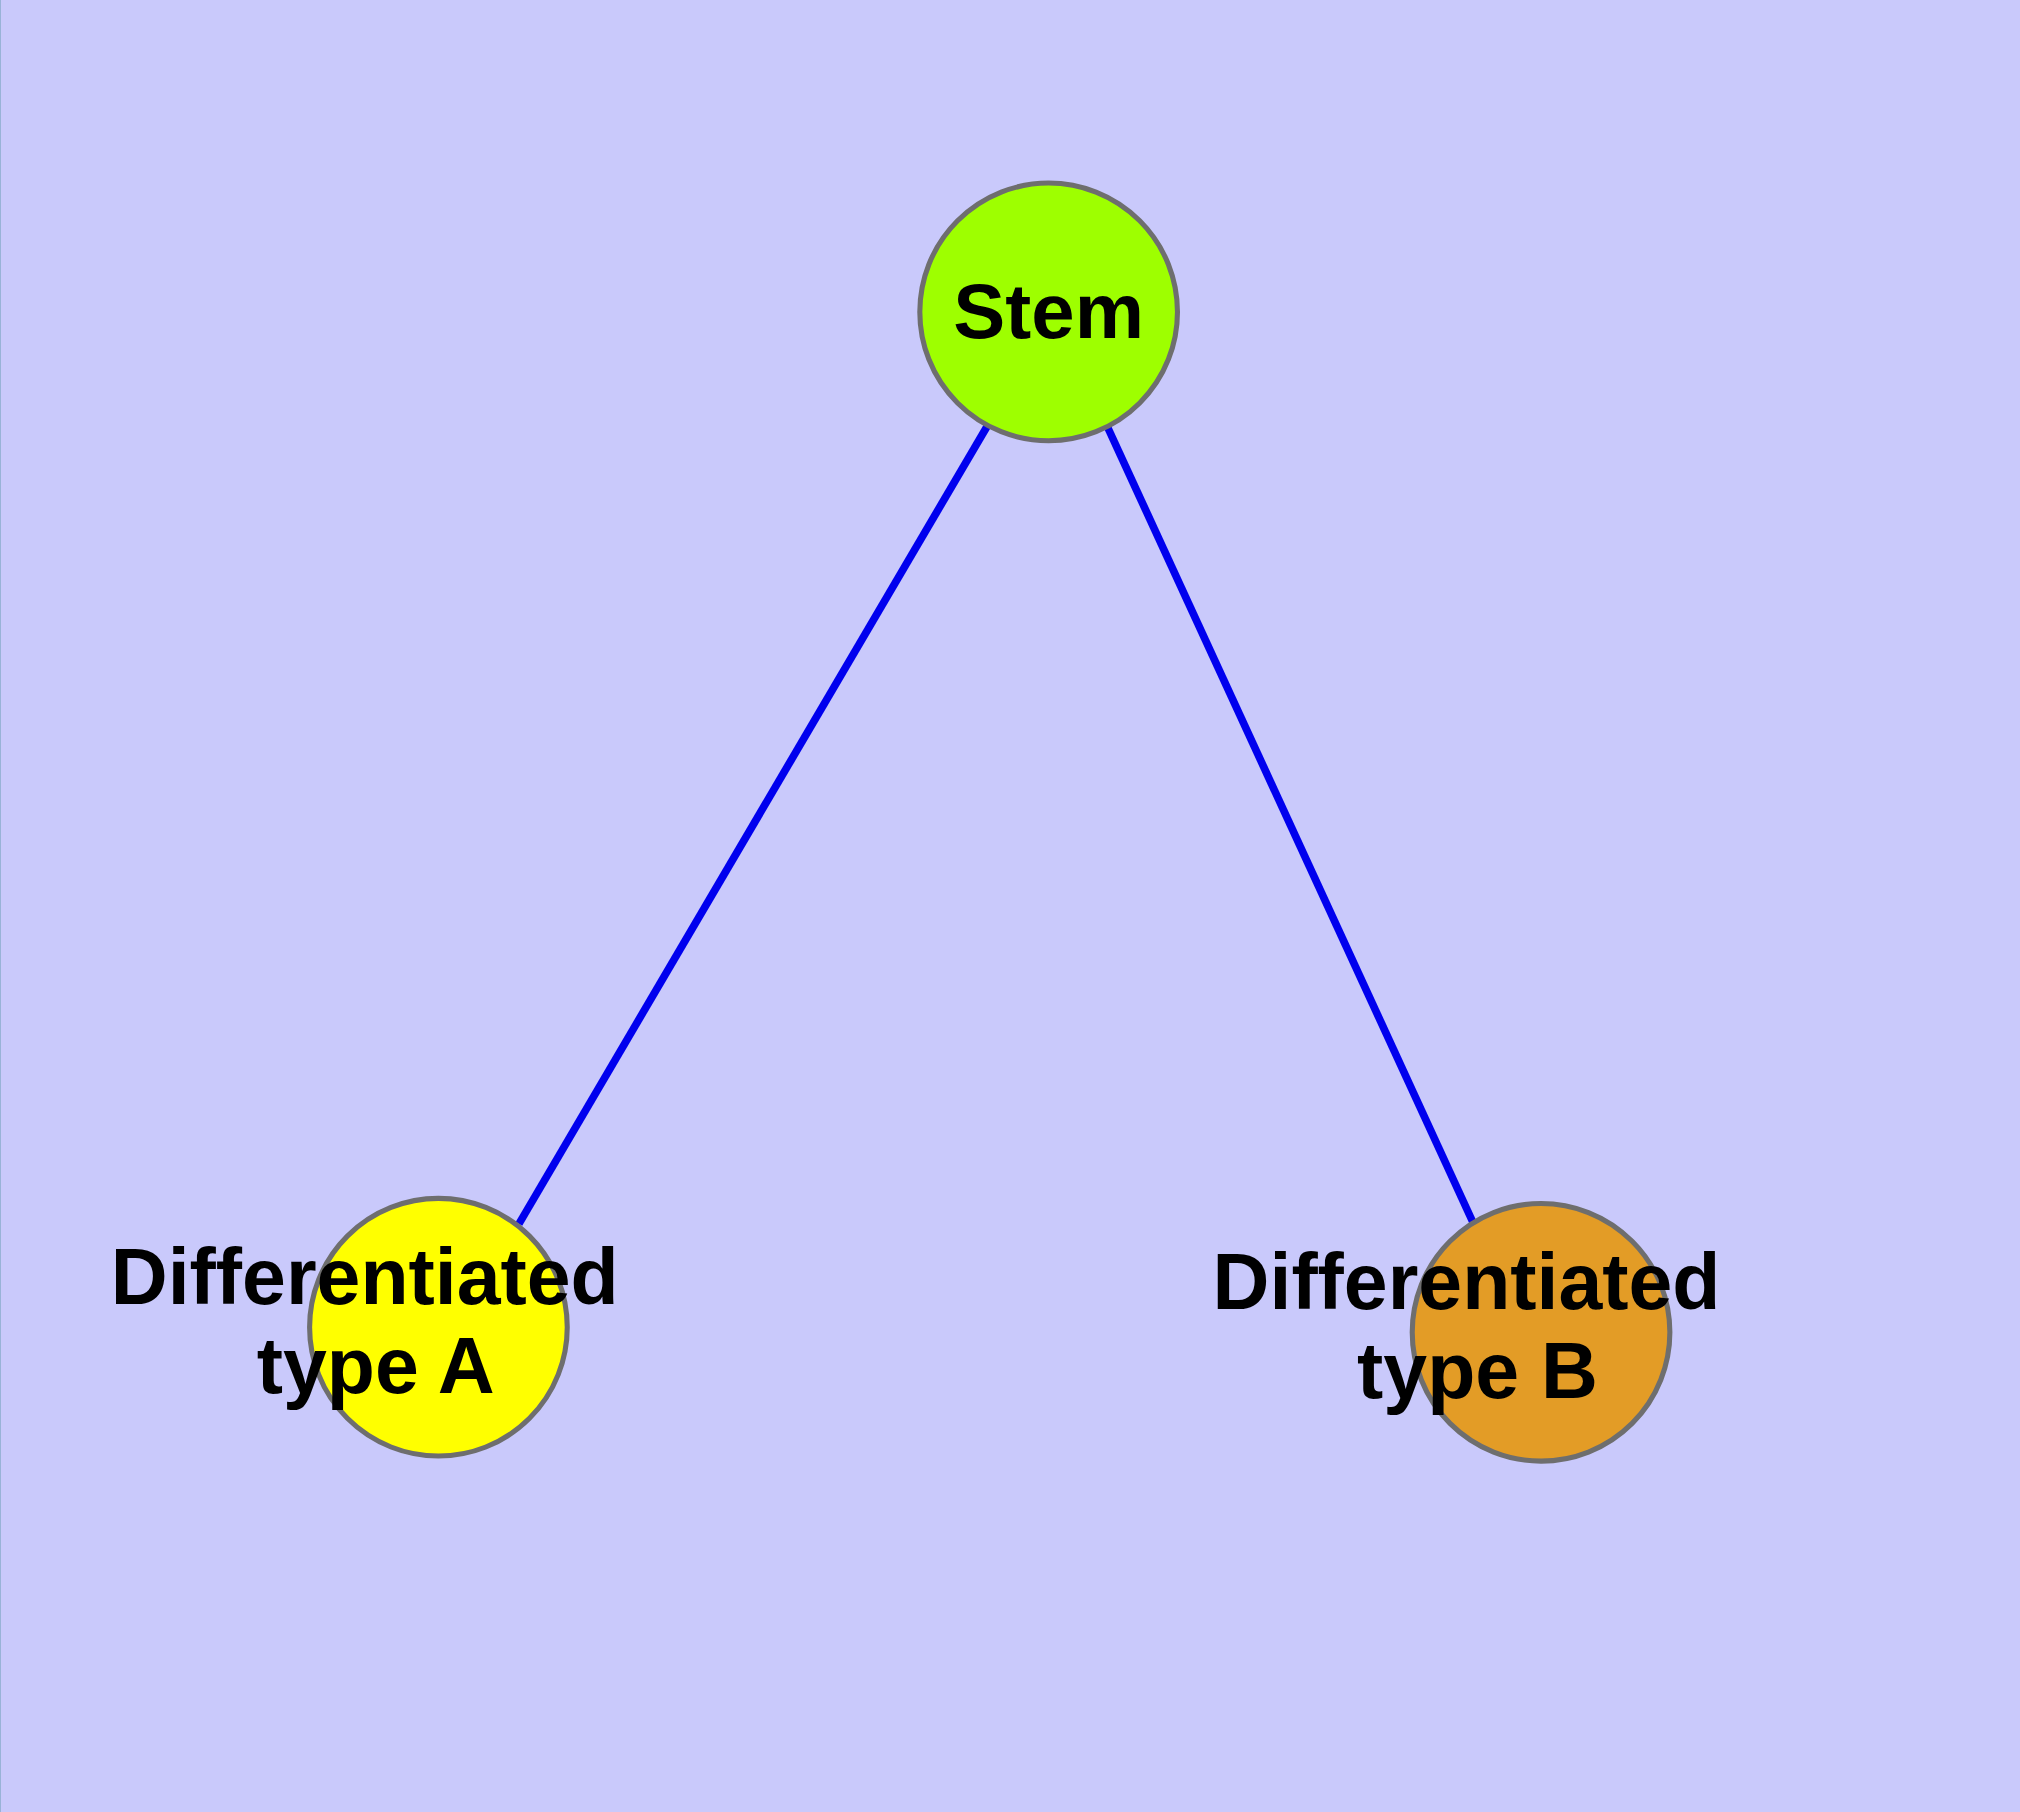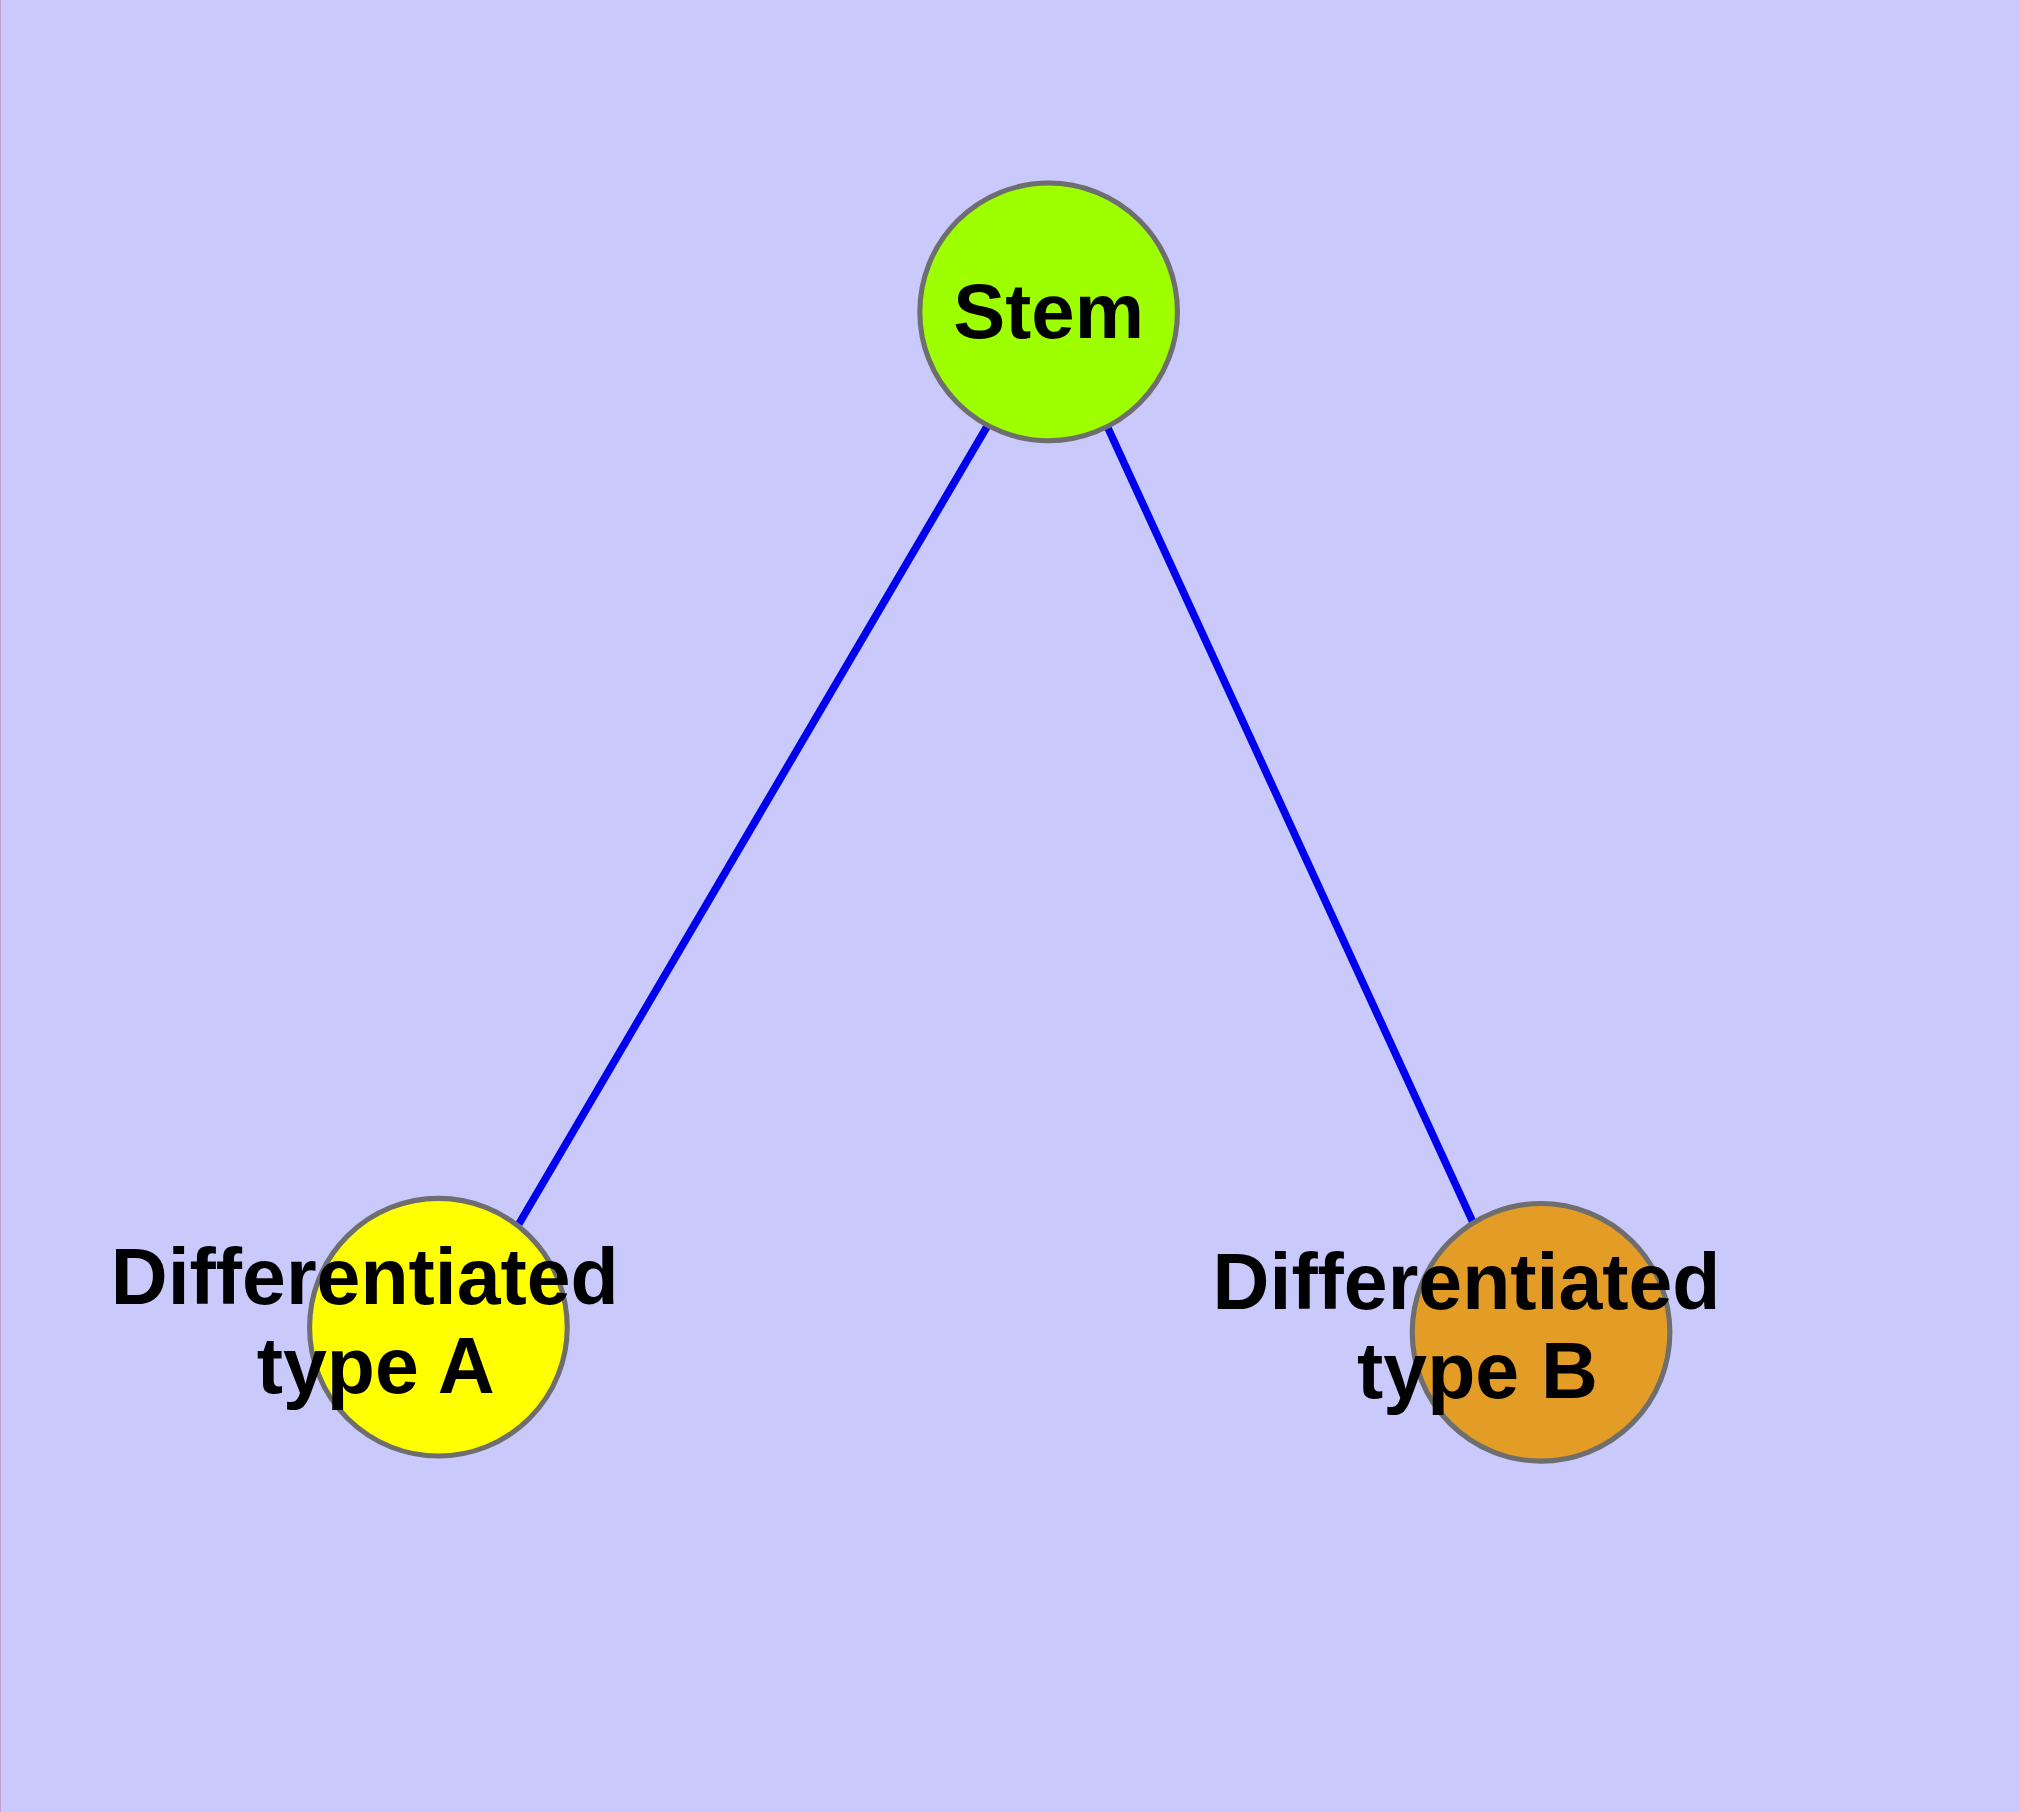--- a/index.html
+++ b/index.html
@@ -11,21 +11,21 @@
   body {
     width: 2021px;
     height: 1812px;
     overflow: hidden;
     font-family: "Liberation Sans", sans-serif;
   }
   #diagram-root {
     position: relative;
     width: 2021px;
     height: 1812px;
-    background: #be185d;
+    background: #0f766e;
   }
   #graph-svg {
     display: block;
     width: 2021px;
     height: 1812px;
   }
   .edge-line {
     stroke: #0000ee;
     stroke-width: 9;
     stroke-linecap: butt;

